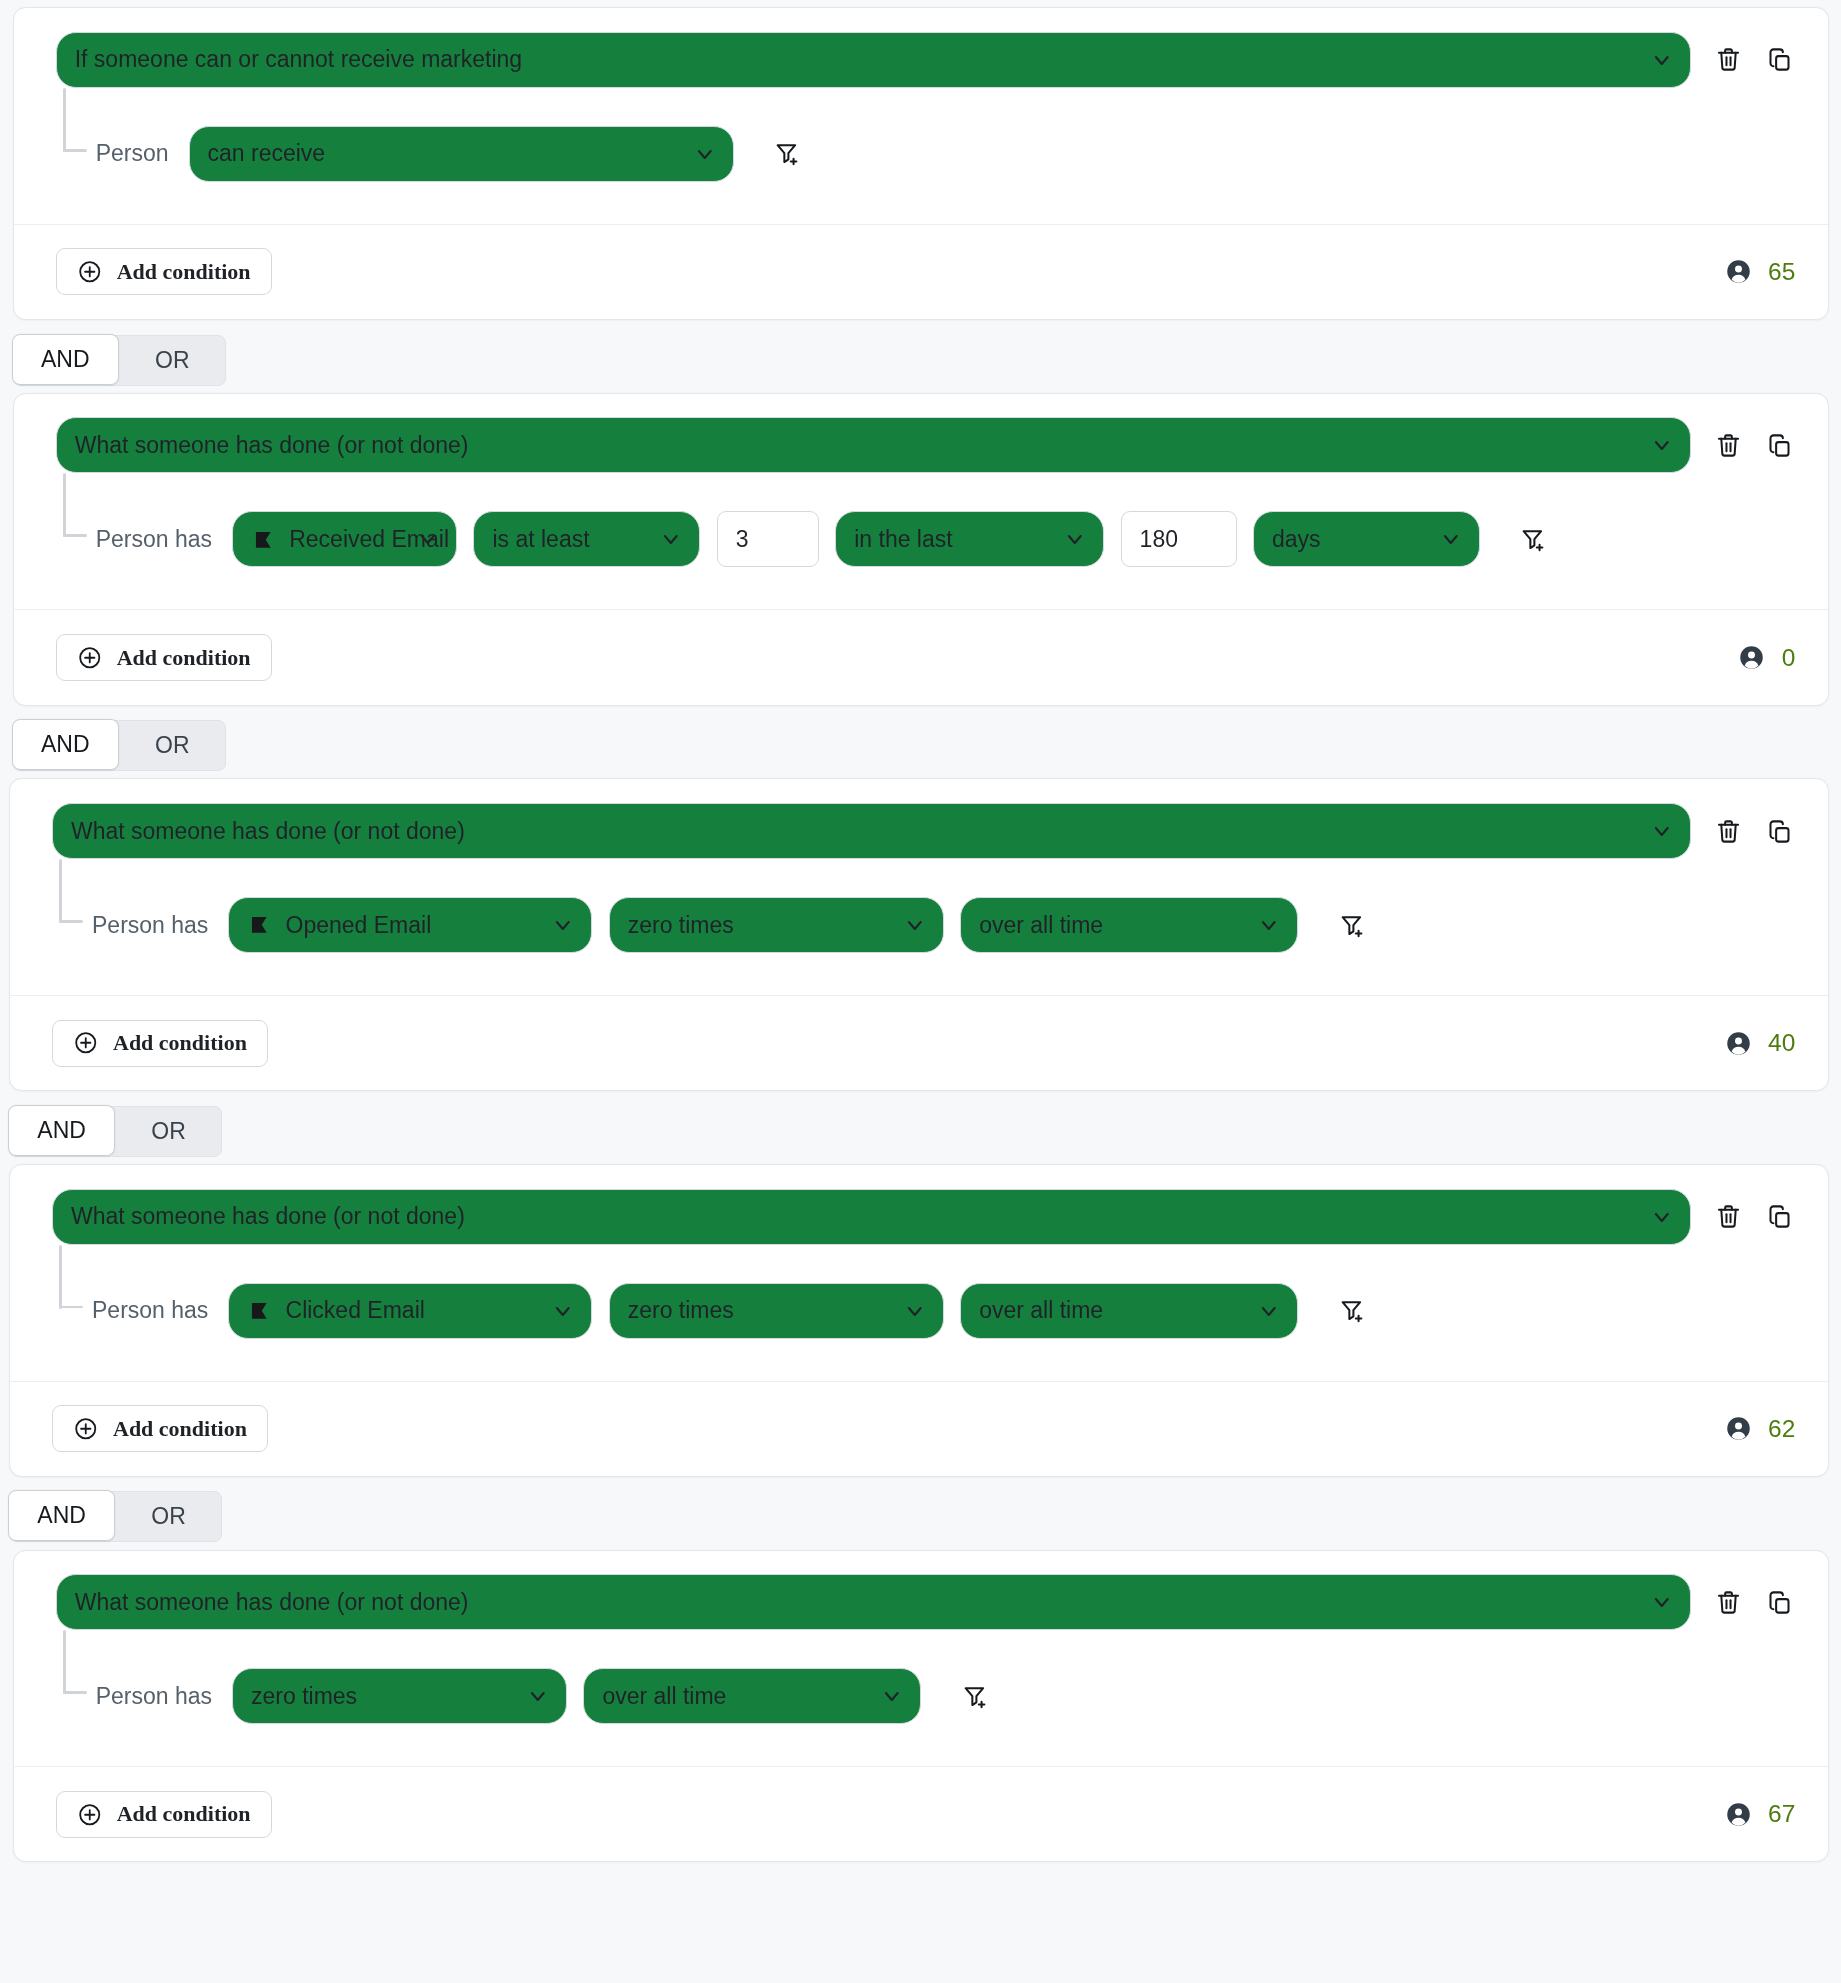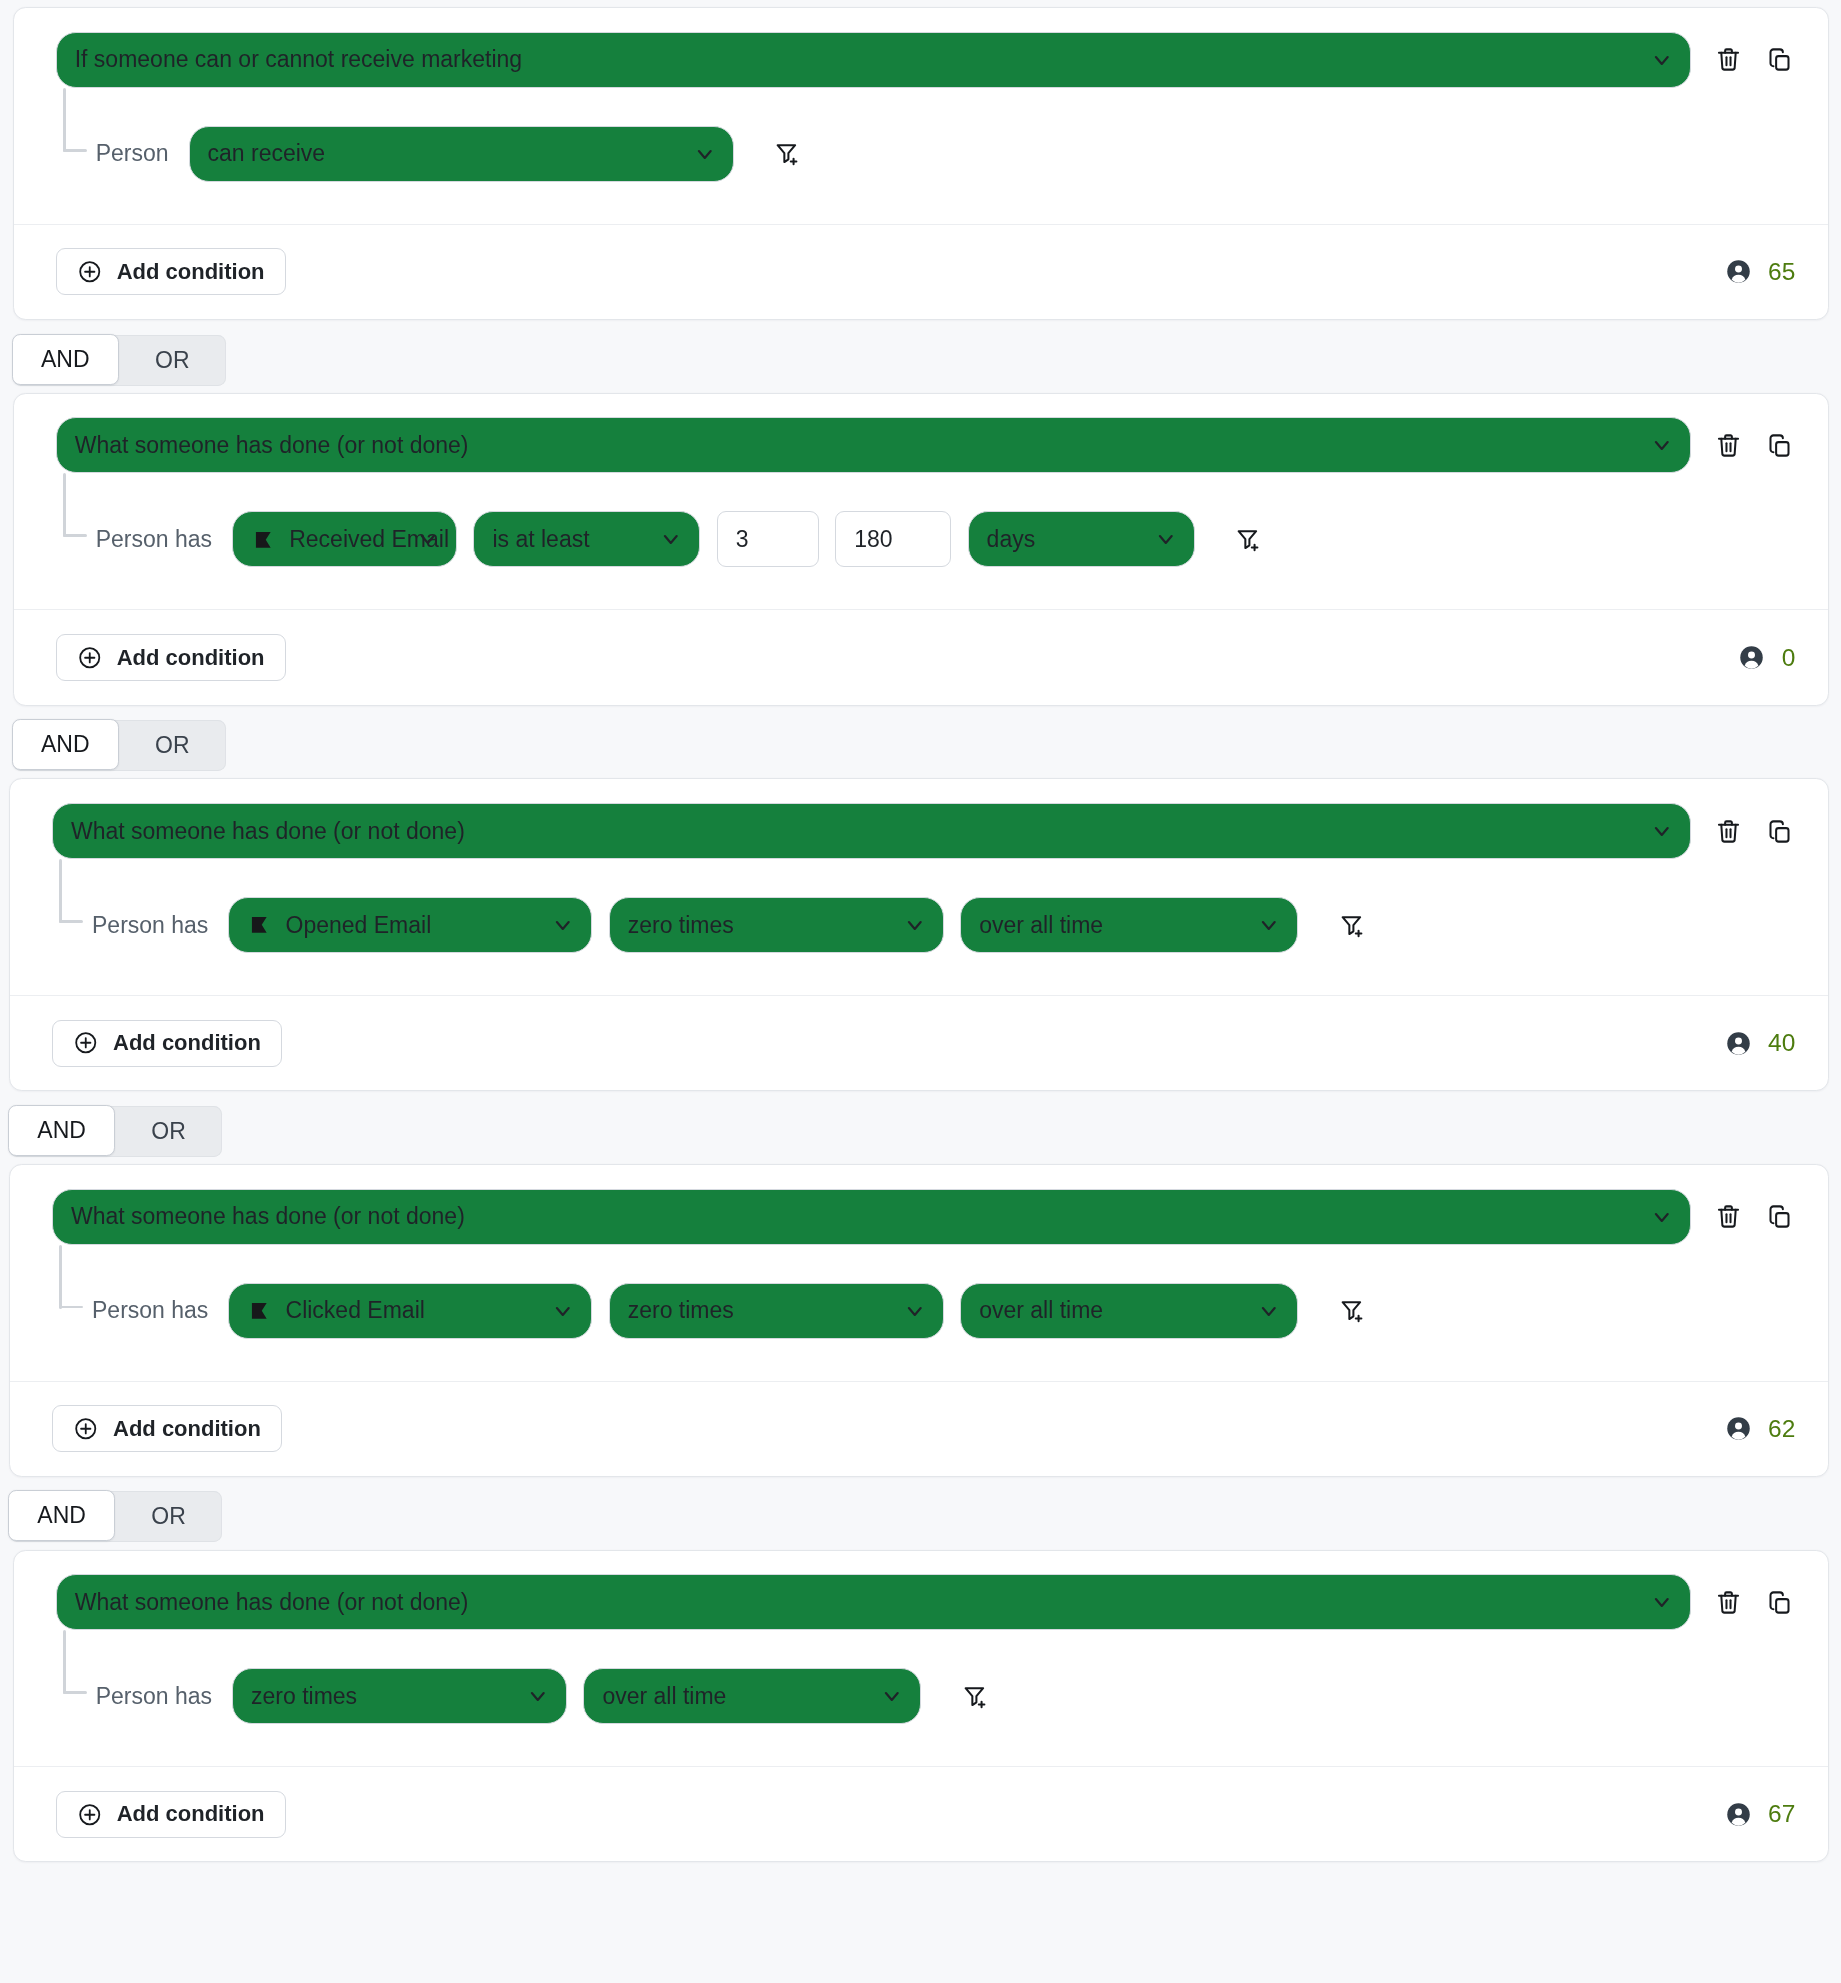--- a/index.html
+++ b/index.html
@@ -148,20 +148,21 @@
     gap: 14.5px;
     border: 0.9px solid #d5d9df;
     border-radius: 9px;
     background: #fff;
     height: 47px;
     padding: 0 20px;
     font-size: 22px;
     font-weight: bold;
     color: #1f2328;
     cursor: pointer;
+    font-family: Liberation Serif, serif;
   }
   .count {
     display: inline-flex;
     align-items: center;
     gap: 16.4px;
     font-size: 24.5px;
     color: #4d7c0f;
   }
 
   
@@ -347,20 +348,28 @@
               <svg width="23.6" height="23.6" viewBox="0 0 24 24" fill="none" stroke="#1f2328" stroke-width="2.2" stroke-linecap="round" stroke-linejoin="round">
                   <polyline points="6 9 12 16 18 9"></polyline>
                 </svg>
             </span>
           </div>
 
           <div class="input w-num">
             <span>3</span>
           </div>
 
+          <div class="select w-timeframe">
+            <span>in the last</span>
+            <span class="chev">
+              <svg width="23.6" height="23.6" viewBox="0 0 24 24" fill="none" stroke="#1f2328" stroke-width="2.2" stroke-linecap="round" stroke-linejoin="round">
+                  <polyline points="6 9 12 16 18 9"></polyline>
+                </svg>
+            </span>
+          </div>
 
           <div class="input w-num2">
             <span>180</span>
           </div>
 
           <div class="select w-unit">
             <span>days</span>
             <span class="chev">
               <svg width="23.6" height="23.6" viewBox="0 0 24 24" fill="none" stroke="#1f2328" stroke-width="2.2" stroke-linecap="round" stroke-linejoin="round">
                   <polyline points="6 9 12 16 18 9"></polyline>

